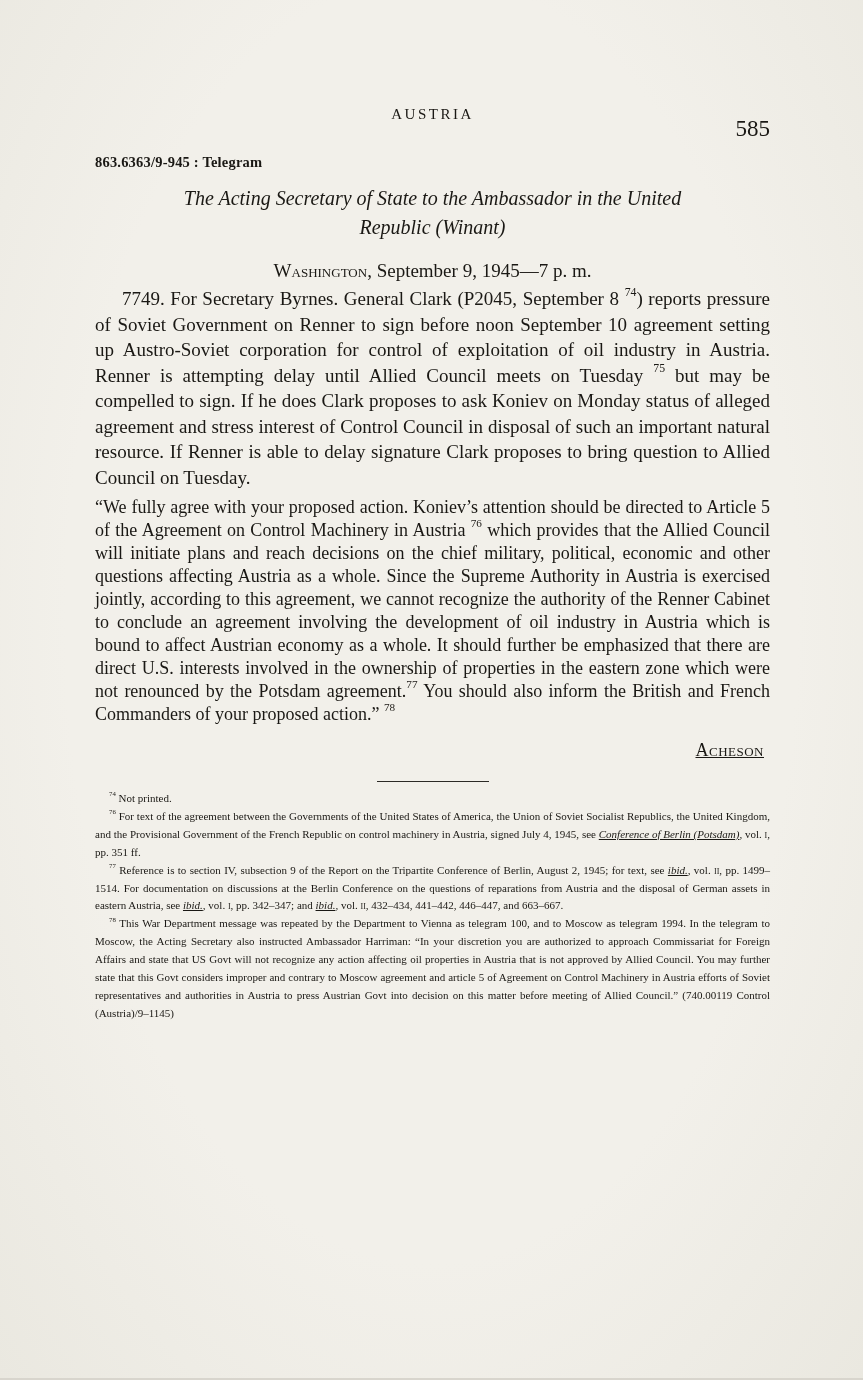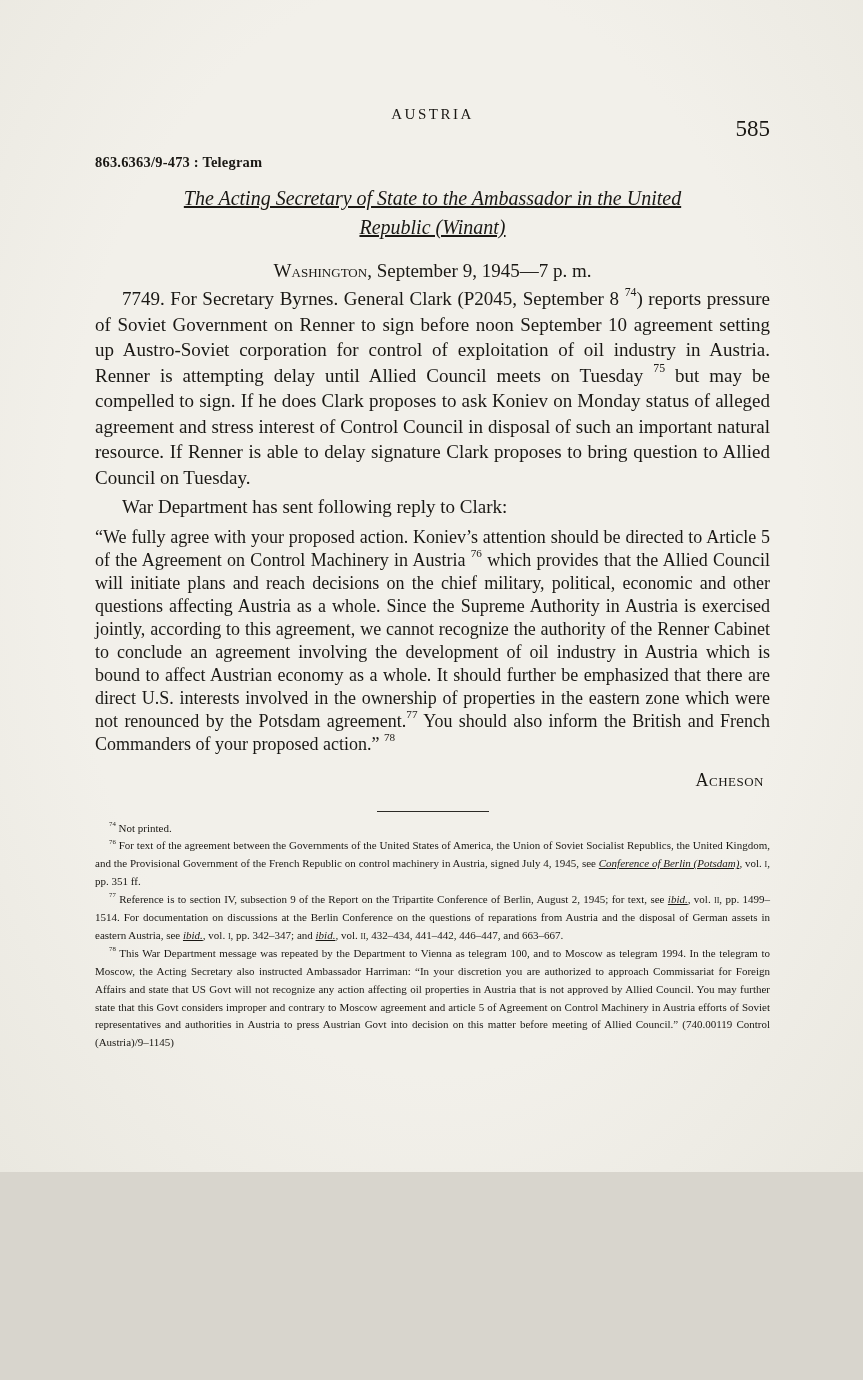--- a/index.html
+++ b/index.html
@@ -1,19 +1,19 @@
 <!DOCTYPE html>
 <html><head>
 <meta charset="utf-8">
 <style>
   html, body { margin: 0; padding: 0; background: #d8d5cd; }
   .page {
     position: relative;
     width: 863px;
-    height: 1172px;
+    height: 1378px;
     margin: 0 auto;
     background: #f0eee7;
     background: radial-gradient(ellipse at 50% 45%, #f2f0ea 60%, #eae8e0 100%);
     color: #1a1814;
     font-family: "Liberation Serif", "DejaVu Serif", serif;
     box-sizing: border-box;
     padding: 100px 93px 0 95px;
     overflow: hidden;
   }
   .header {
@@ -38,21 +38,20 @@
     font-size: 14.5px;
     font-weight: bold;
     letter-spacing: 0.2px;
   }
   .doc-title {
     margin-top: 13px;
     text-align: center;
     font-style: italic;
     font-size: 20px;
     line-height: 1.45;
-    text-decoration: underline;
   }
   .dateline {
     margin-top: 18px;
     text-align: center;
     font-size: 19px;
   }
   .sc { font-variant: small-caps; }
   .body-para {
     margin: 4px 0 0 0;
     font-size: 19px;
@@ -65,20 +64,21 @@
     font-size: 18px;
     line-height: 23px;
     text-align: justify;
   }
   .signature {
     margin-top: 14px;
     text-align: right;
     font-size: 18px;
     letter-spacing: 0.5px;
     padding-right: 6px;
+    text-decoration: underline;
   }
   .fn-rule {
     margin-top: 20px;
     width: 112px;
     border: 0;
     border-top: 1.5px solid #2c2a26;
   }
   .footnotes { margin-top: 8px; }
   .fn {
     margin: 0;
@@ -100,34 +100,33 @@
 </head>
 <body>
 
 <div class="page">
 
   <div class="header">
     <span class="running-title">AUSTRIA</span>
     <span class="page-number">585</span>
   </div>
 
-  <div class="ref-line">863.6363/9-473 : Telegram</div>
+  <div class="ref-line">863.6363/9-945 : Telegram</div>
 
   <div class="doc-title">
     <span>The Acting Secretary of State to the Ambassador in the United</span><br>
     <span>Republic (Winant)</span>
   </div>
 
   <div class="dateline">
     <span class="sc">Washington</span><span>, September 9, 1945—7 p. m.</span>
   </div>
 
   <p class="body-para indent"><span>7749. For Secretary Byrnes. General Clark (P2045, September 8 </span><sup>74</sup><span>) reports pressure of Soviet Government on Renner to sign before noon September 10 agreement setting up Austro-Soviet corporation for control of exploitation of oil industry in Austria. Renner is attempting delay until Allied Council meets on Tuesday </span><sup>75</sup><span> but may be compelled to sign. If he does Clark proposes to ask Koniev on Monday status of alleged agreement and stress interest of Control Council in disposal of such an important natural resource. If Renner is able to delay signature Clark proposes to bring question to Allied Council on Tuesday.</span></p>
 
-  <p class="body-para indent">War Department has sent following reply to Clark:</p>
 
   <p class="quote-para"><span>“We fully agree with your proposed action. Koniev’s attention should be directed to Article 5 of the Agreement on Control Machinery in Austria </span><sup>76</sup><span> which provides that the Allied Council will initiate plans and reach decisions on the chief military, political, economic and other questions affecting Austria as a whole. Since the Supreme Authority in Austria is exercised jointly, according to this agreement, we cannot recognize the authority of the Renner Cabinet to conclude an agreement involving the development of oil industry in Austria which is bound to affect Austrian economy as a whole. It should further be emphasized that there are direct U.S. interests involved in the ownership of properties in the eastern zone which were not renounced by the Potsdam agreement.</span><sup>77</sup><span> You should also inform the British and French Commanders of your proposed action.” </span><sup>78</sup></p>
 
   <div class="signature sc">Acheson</div>
 
   <hr class="fn-rule">
 
   <div class="footnotes">
     <p class="fn"><sup>74</sup><span> Not printed.</span></p>
     <p class="fn"><sup>76</sup><span> For text of the agreement between the Governments of the United States of America, the Union of Soviet Socialist Republics, the United Kingdom, and the Provisional Government of the French Republic on control machinery in Austria, signed July 4, 1945, see </span><span class="seg-i">Conference of Berlin (Potsdam)</span><span>, vol. </span><span class="seg-sc">i</span><span>, pp. 351 ff.</span></p>

